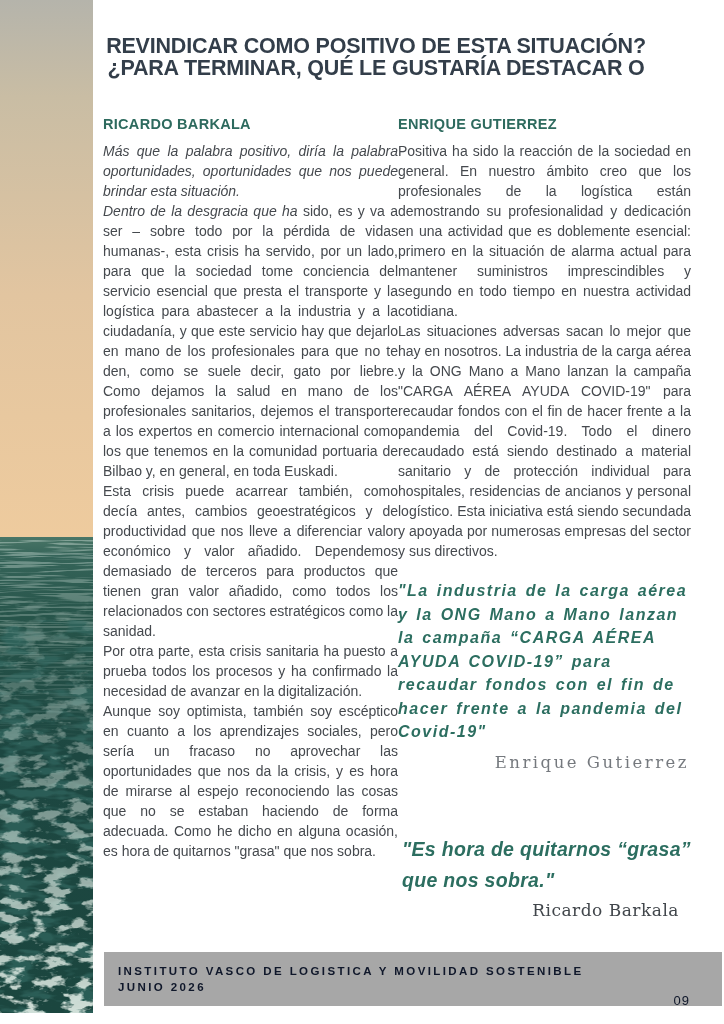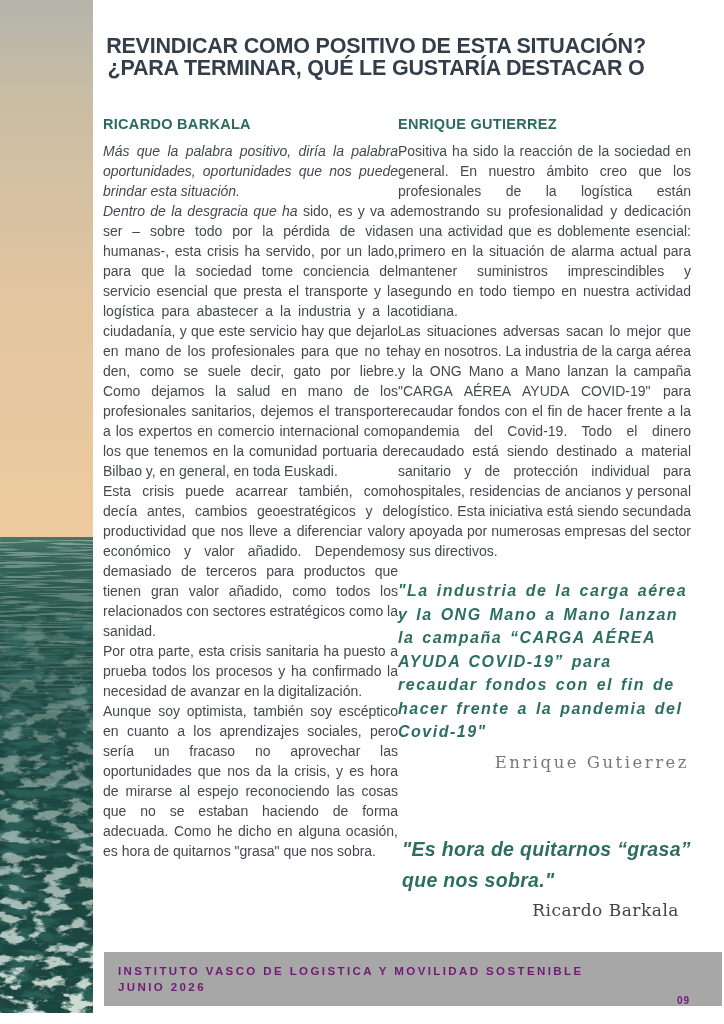--- a/index.html
+++ b/index.html
@@ -93,36 +93,36 @@
     font-size: 17px;
     letter-spacing: 0.5px;
     color: #41464b;
   }
 
   
   .footer-bar {
     position: absolute; left: 104px; top: 952px;
     width: 618px; height: 54px;
     background: #a7a7a7;
-    color: #701a75;
+    color: #0f172a;
     display: flex;
     align-items: center;
     justify-content: space-between;
     box-sizing: border-box;
     padding: 0 32px 0 14px;
   }
   .footer-text {
     font-weight: bold;
     font-size: 11.5px;
     line-height: 16px;
     letter-spacing: 2.4px;
   }
   .page-number {
-    font-weight: bold;
-    font-size: 10px;
+    font-weight: normal;
+    font-size: 13px;
     letter-spacing: 1px;
     margin-top: 42px;
   }
 </style>
 </head>
 <body>
 
 <aside class="photo-strip">
   <svg width="93" height="1013" viewBox="0 0 93 1013" preserveAspectRatio="none">
     <defs>

